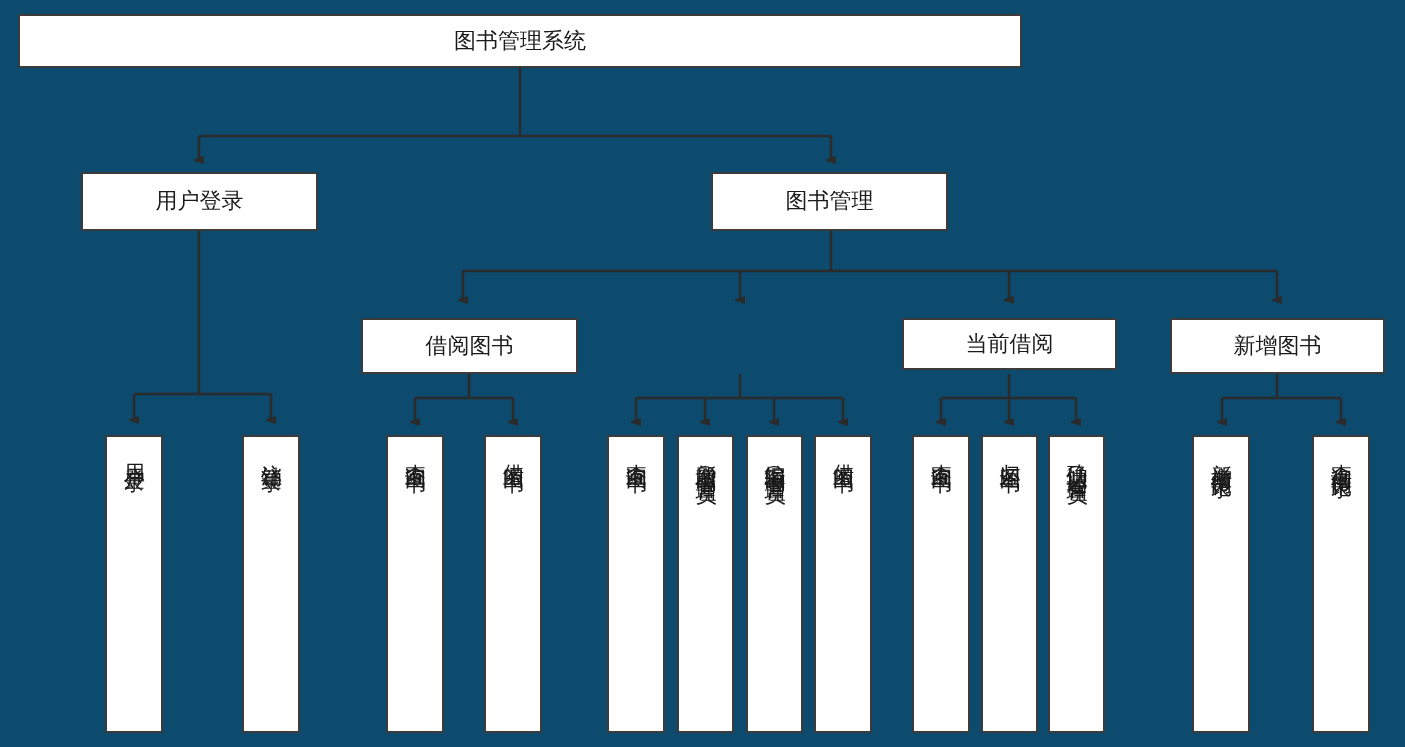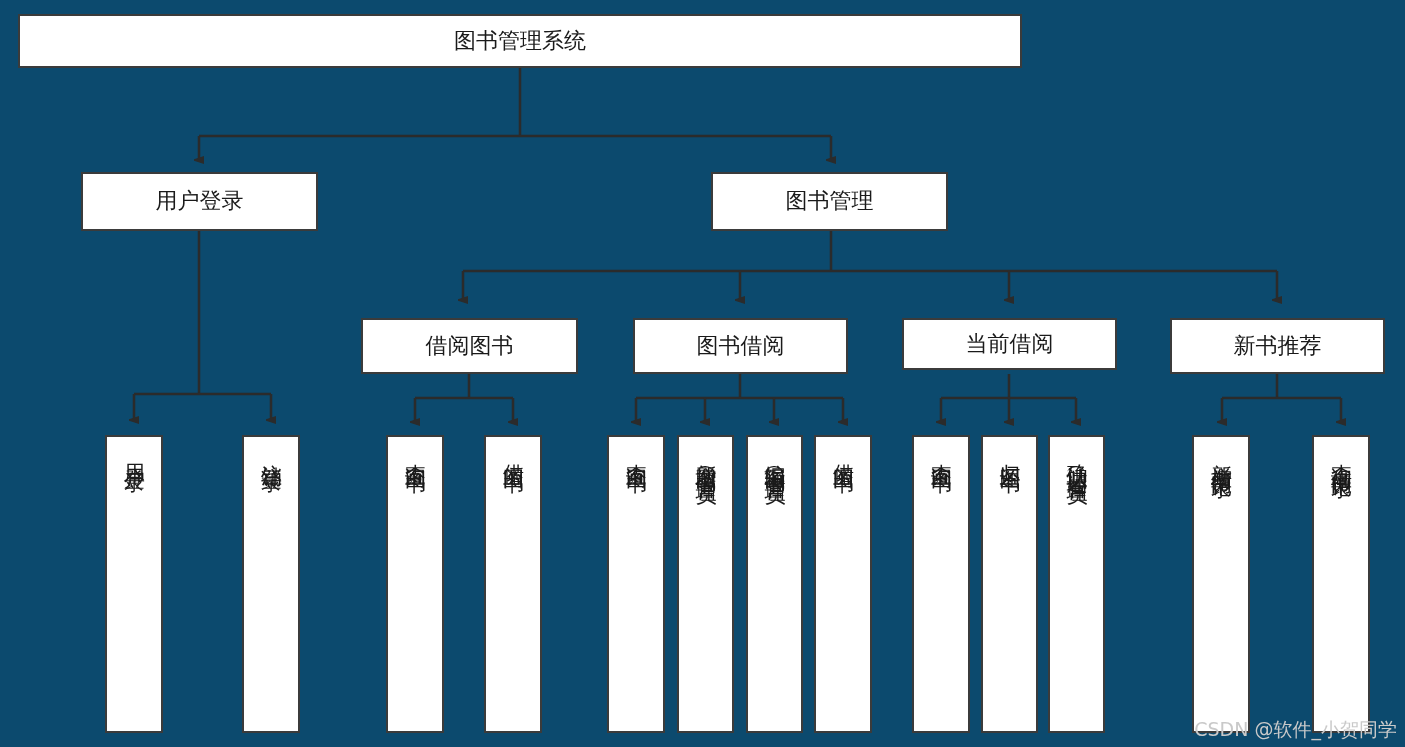--- a/index.html
+++ b/index.html
@@ -136,28 +136,25 @@
   <div class="node node-h" style="left:81px; top:172px; width:237px; height:59px;">
     <span>用户登录</span>
   </div>
   <div class="node node-h" style="left:711px; top:172px; width:237px; height:59px;align-items:center;">
     <span>图书管理</span>
   </div>
 
   <div class="node node-h" style="left:361px; top:318px; width:217px; height:56px;">
     <span>借阅图书</span>
   </div>
-  <div class="node node-h" style="left:633px; top:318px; width:215px; height:56px;">
-    <span>图书借阅</span>
-  </div>
   <div class="node node-h" style="left:902px; top:318px; width:215px; height:52px;">
     <span>当前借阅</span>
   </div>
   <div class="node node-h" style="left:1170px; top:318px; width:215px; height:56px;">
-    <span>新书推荐</span>
+    <span>新增图书</span>
   </div>
 
   <div class="node node-v" style="left:105px; top:435px; width:58px; height:298px;">
     <span class="vtext">用户登录</span>
   </div>
   <div class="node node-v" style="left:242px; top:435px; width:58px; height:298px;">
     <span class="vtext">注销登录</span>
   </div>
 
   <div class="node node-v" style="left:386px; top:435px; width:58px; height:298px;">
@@ -190,15 +187,14 @@
     <span class="vtext">确认归还（管理员）</span>
   </div>
 
   <div class="node node-v" style="left:1192px; top:435px; width:58px; height:298px;">
     <span class="vtext">新增借阅记录</span>
   </div>
   <div class="node node-v" style="left:1312px; top:435px; width:58px; height:298px;">
     <span class="vtext">查询借阅记录</span>
   </div>
 
-  <div class="watermark">CSDN @软件_小贺同学</div>
 
 </div>
 
 </body></html>

